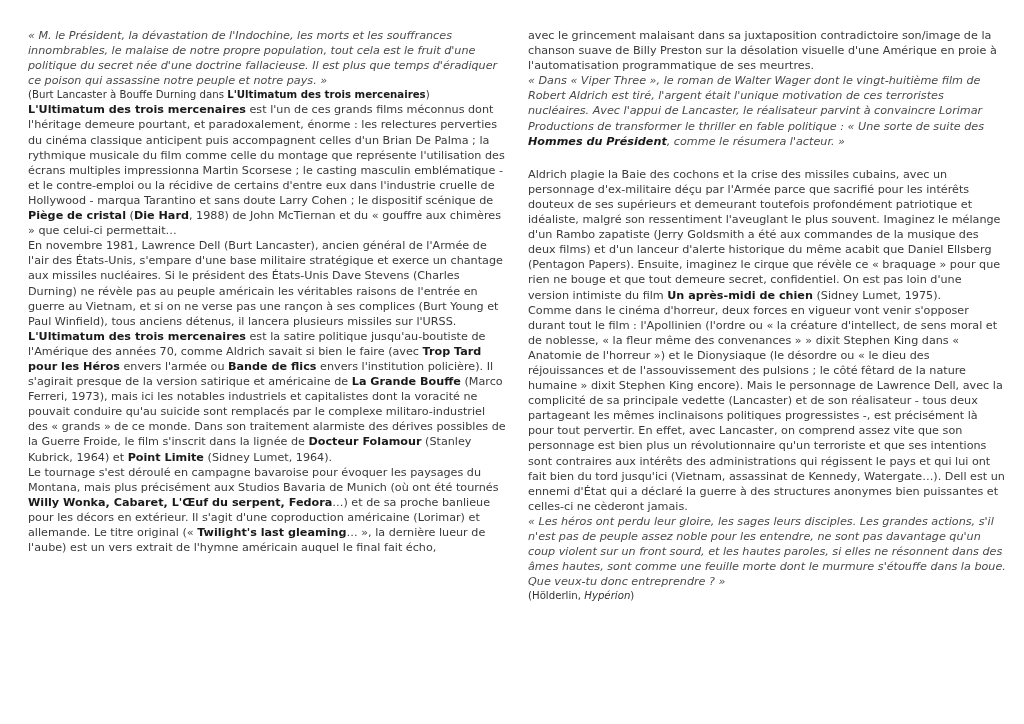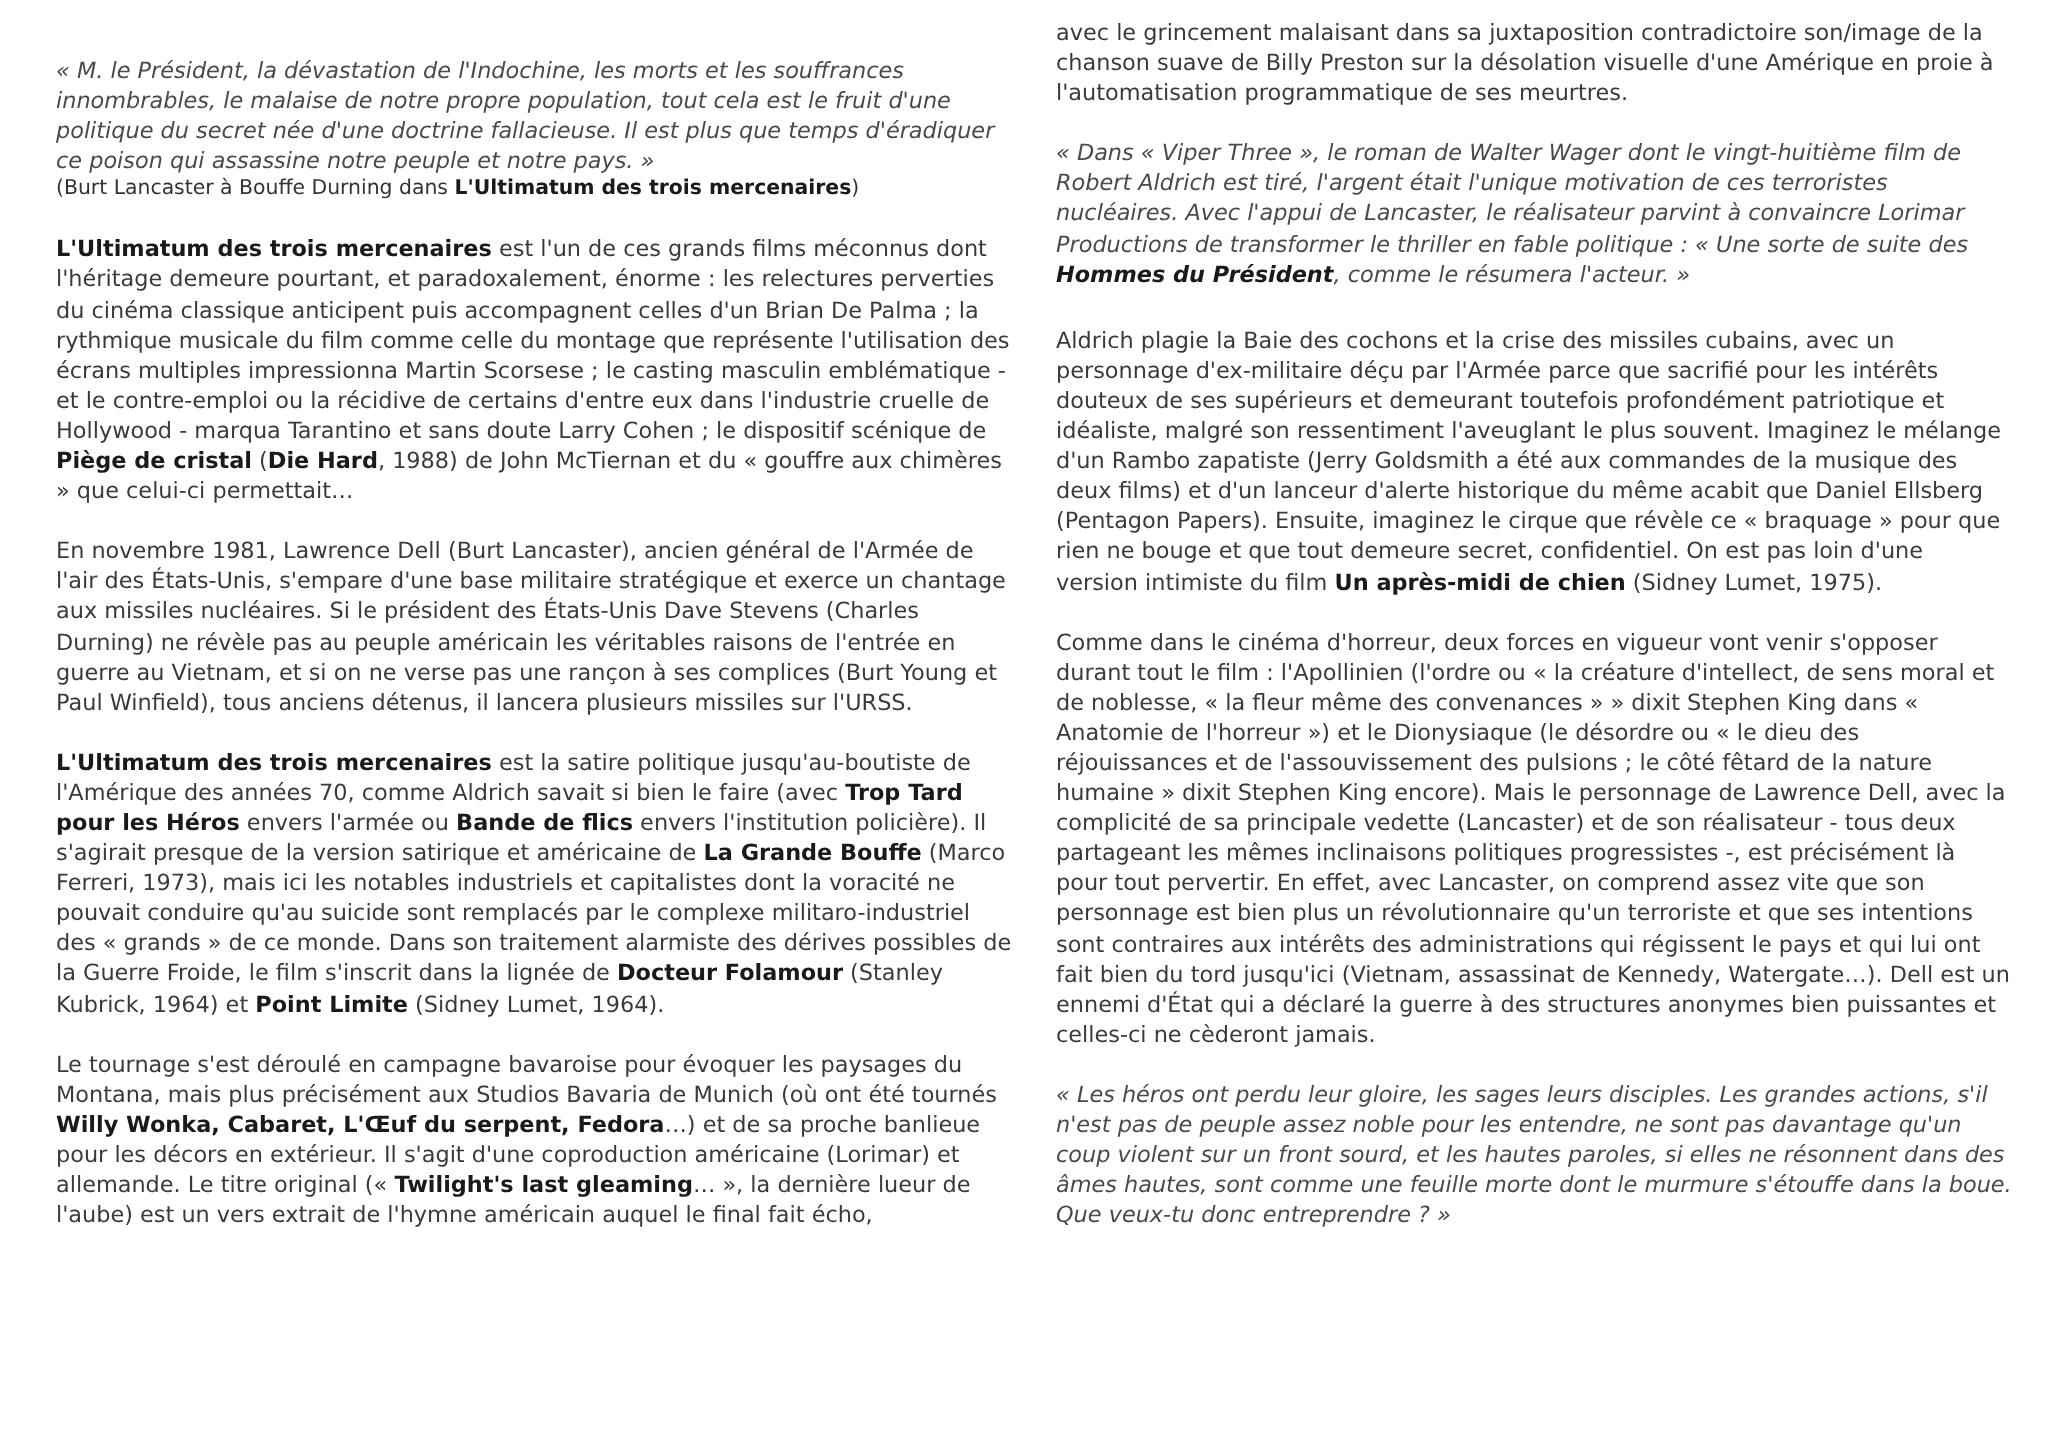--- a/index.html
+++ b/index.html
@@ -1,26 +1,26 @@
 <!DOCTYPE html>
 <html><head>
 <meta charset="utf-8">
 <style>
   html, body { margin: 0; padding: 0; background: #ffffff; }
   body { width: 1024px; height: 724px; overflow: hidden; position: relative;
          font-family: "DejaVu Sans", sans-serif; color: #3a3a3a; }
   .col { position: absolute; top: 0; width: 478px; font-size: 11.2px; line-height: 15.1px; }
   .col.left { left: 28px; top: 28px; }
-  .col.right { left: 528px; top: 9px; }
+  .col.right { left: 528px; top: 28px; }
   h1 { margin: 0 0 10px 0; font-size: 15.3px; line-height: 20px; font-weight: bold;
        color: #1a1a1a; letter-spacing: 0.1px; }
   .quote { font-style: italic; color: #4a4a4a; margin: 0; }
   .cite { font-size: 10.2px; line-height: 14px; color: #333; margin: 0 0 0 0; }
   p { margin: 0; }
-  .para { margin-top: 15px; }
+  .para { }
   b { color: #1a1a1a; }
 </style>
 </head>
 <body>
 
 <div class="col left">
 
   <p class="quote">« M. le Président, la dévastation de l'Indochine, les morts et les souffrances innombrables, le malaise de notre propre population, tout cela est le fruit d'une politique du secret née d'une doctrine fallacieuse. Il est plus que temps d'éradiquer ce poison qui assassine notre peuple et notre pays. »</p>
   <p class="cite"><span>(Burt Lancaster à Bouffe Durning dans </span><b>L'Ultimatum des trois mercenaires</b><span>)</span></p>
 
@@ -36,13 +36,14 @@
 <div class="col right">
   <p>avec le grincement malaisant dans sa juxtaposition contradictoire son/image de la chanson suave de Billy Preston sur la désolation visuelle d'une Amérique en proie à l'automatisation programmatique de ses meurtres.</p>
 
   <p class="quote para"><span>« Dans « Viper Three », le roman de Walter Wager dont le vingt-huitième film de Robert Aldrich est tiré, l'argent était l'unique motivation de ces terroristes nucléaires. Avec l'appui de Lancaster, le réalisateur parvint à convaincre Lorimar Productions de transformer le thriller en fable politique : « Une sorte de suite des </span><b>Hommes du Président</b><span>, comme le résumera l'acteur. »</span></p>
 
   <p class="para" style="margin-top:18px"><span>Aldrich plagie la Baie des cochons et la crise des missiles cubains, avec un personnage d'ex-militaire déçu par l'Armée parce que sacrifié pour les intérêts douteux de ses supérieurs et demeurant toutefois profondément patriotique et idéaliste, malgré son ressentiment l'aveuglant le plus souvent. Imaginez le mélange d'un Rambo zapatiste (Jerry Goldsmith a été aux commandes de la musique des deux films) et d'un lanceur d'alerte historique du même acabit que Daniel Ellsberg (Pentagon Papers). Ensuite, imaginez le cirque que révèle ce « braquage » pour que rien ne bouge et que tout demeure secret, confidentiel. On est pas loin d'une version intimiste du film </span><b>Un après-midi de chien</b><span> (Sidney Lumet, 1975).</span></p>
 
   <p class="para">Comme dans le cinéma d'horreur, deux forces en vigueur vont venir s'opposer durant tout le film : l'Apollinien (l'ordre ou « la créature d'intellect, de sens moral et de noblesse, « la fleur même des convenances » » dixit Stephen King dans « Anatomie de l'horreur ») et le Dionysiaque (le désordre ou « le dieu des réjouissances et de l'assouvissement des pulsions ; le côté fêtard de la nature humaine » dixit Stephen King encore). Mais le personnage de Lawrence Dell, avec la complicité de sa principale vedette (Lancaster) et de son réalisateur - tous deux partageant les mêmes inclinaisons politiques progressistes -, est précisément là pour tout pervertir. En effet, avec Lancaster, on comprend assez vite que son personnage est bien plus un révolutionnaire qu'un terroriste et que ses intentions sont contraires aux intérêts des administrations qui régissent le pays et qui lui ont fait bien du tord jusqu'ici (Vietnam, assassinat de Kennedy, Watergate…). Dell est un ennemi d'État qui a déclaré la guerre à des structures anonymes bien puissantes et celles-ci ne cèderont jamais.</p>
 
   <p class="quote para">« Les héros ont perdu leur gloire, les sages leurs disciples. Les grandes actions, s'il n'est pas de peuple assez noble pour les entendre, ne sont pas davantage qu'un coup violent sur un front sourd, et les hautes paroles, si elles ne résonnent dans des âmes hautes, sont comme une feuille morte dont le murmure s'étouffe dans la boue. Que veux-tu donc entreprendre ? »</p>
+  <p class="cite"><span>(Hölderlin, </span><i>Hypérion</i><span>)</span></p>
 </div>
 
 </body></html>

